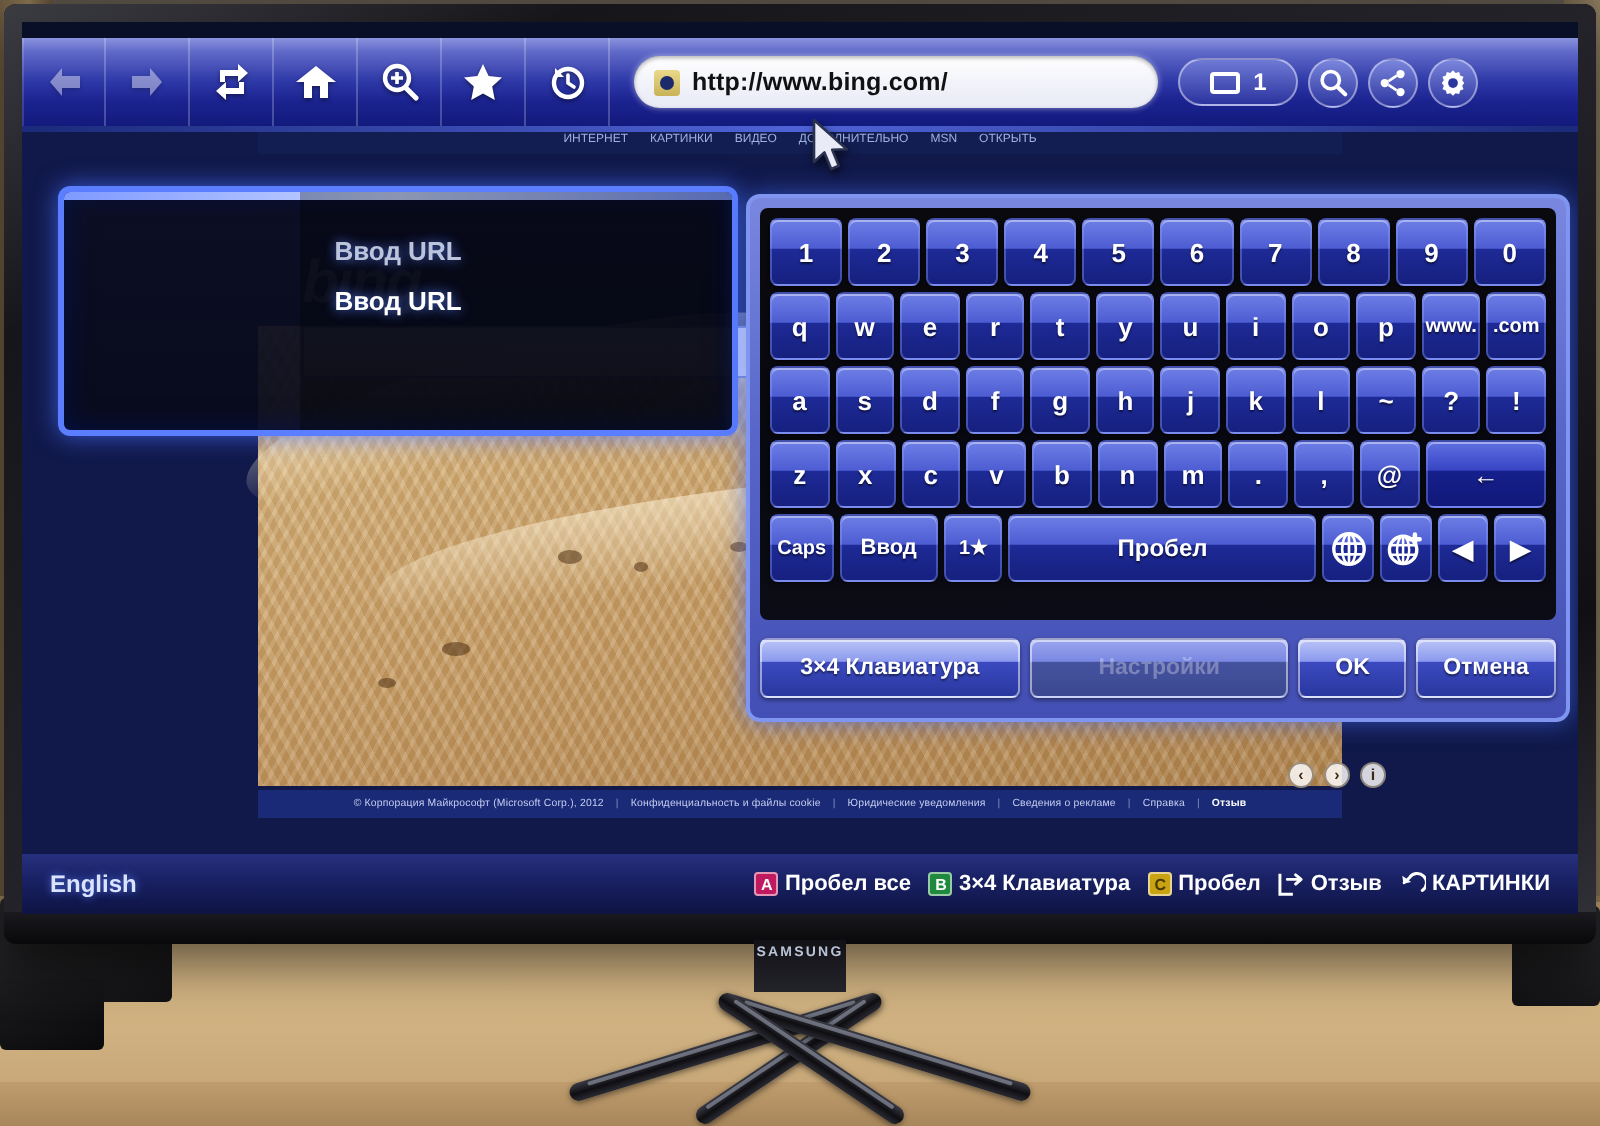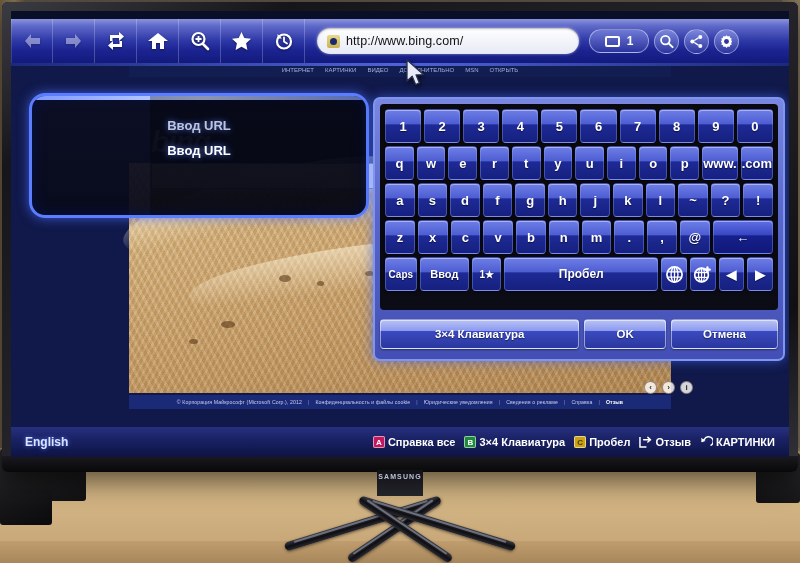--- a/index.html
+++ b/index.html
@@ -135,21 +135,21 @@
     display:flex; align-items:center; padding:0 10px;
     box-shadow:inset 0 1px 2px rgba(0,0,0,.3), 0 0 3px rgba(255,255,255,.5);
     max-width:262px;
   }
   .fav {
     width:13px; height:13px; border-radius:2px; margin-right:6px; flex:none;
     background:linear-gradient(180deg,#e8d98a,#c9b257);
     display:flex; align-items:center; justify-content:center;
   }
   .fav i { width:7px; height:7px; border-radius:50%; background:#1b2a6b; display:block; }
-  .urltext { font-size:12.5px; color:#111; font-weight:normal; letter-spacing:.1px; white-space:nowrap; }
+  .urltext { font-size:12.5px; color:#111; font-weight:bold; letter-spacing:.1px; white-space:nowrap; }
 
   .tbright { display:flex; align-items:center; gap:5px; padding-right:10px; }
   .tabcount {
     height:24px; min-width:60px; border-radius:12px; padding:0 9px;
     background:linear-gradient(180deg,#6f7ad6,#2b349e);
     border:1px solid rgba(255,255,255,.45);
     display:flex; align-items:center; justify-content:center; gap:7px;
     color:#fff; font-size:12px; font-weight:bold;
   }
   .tabcount .winico { width:15px; height:11px; border:2px solid #fff; border-radius:2px; }
@@ -208,21 +208,21 @@
     font-size:5.2px; color:#c3cdef; white-space:nowrap; letter-spacing:.1px;
   }
   .bing-footer .sep { color:#7f8fc4; }
   .bing-footer .last { font-weight:bold; color:#fff; }
   .page-lowfill { position:absolute; left:0; right:0; top:346px; bottom:0; background:#11194a; }
 
   
   .dialog {
     position:absolute; left:18px; top:82px; width:340px; height:125px;
     border:3px solid #5b7dff;
-    border-radius:16px;
+    border-radius:6px;
     background:linear-gradient(180deg,rgba(12,14,34,.93),rgba(8,10,26,.95));
     box-shadow:0 0 12px rgba(70,110,255,.75), inset 0 0 14px rgba(0,20,90,.7);
     overflow:hidden;
   }
   .dialog:before {
     content:""; position:absolute; left:0; right:0; top:0; height:4px;
     background:linear-gradient(90deg,#7f9aff,#c8d6ff 50%,#7f9aff);
   }
   .dlg-ghost { position:absolute; left:0; top:20px; right:0; height:18px;
     display:flex; align-items:center; justify-content:center;
@@ -262,21 +262,21 @@
     height:34px; flex:1;
     border-radius:4px;
     background:linear-gradient(180deg,#6e7ee6 0%,#4d5dd2 44%,#1e2a96 46%,#16207f 100%);
     border:1px solid rgba(150,170,255,.35);
     box-shadow:inset 0 1px 0 rgba(255,255,255,.42), 0 1px 2px rgba(0,0,0,.6);
     color:#fff; font-size:13px; font-weight:bold;
     display:flex; align-items:center; justify-content:center;
     text-shadow:0 1px 1px rgba(0,0,0,.55);
   }
   .key.small { font-size:9px; }
-  .key.tiny { font-size:13px; }
+  .key.tiny { font-size:10px; }
   .key.wide2 { flex:2.1; }
   .key.space { flex:6.4; font-size:12px; }
   .key.accent {
     background:linear-gradient(180deg,#5f6fe2 0%,#3745c4 44%,#16208c 46%,#101878 100%);
   }
   .key.caps { flex:1.25; font-size:10px; }
   .key.shift { flex:2.0; font-size:11px; }
   .key.onestar { flex:1.15; font-size:10px; }
 
   .kbbottom {
@@ -568,31 +568,32 @@
                 <path d="M15.2 2.4 V7.4 M12.7 4.9 H17.7" stroke="#fff" stroke-width="2.4" stroke-linecap="round"></path>
               </svg>
             </div>
             <div class="key">◀</div>
             <div class="key">▶</div>
           </div>
         </div>
 
         <div class="kbbottom" id="kbactions">
             <div class="bbtn b-kbd">3×4 Клавиатура</div>
+            <div class="bbtn b-settings">Настройки</div>
             <div class="bbtn b-ok">OK</div>
             <div class="bbtn b-cancel">Отмена</div>
           </div>
       </div>
 
       <div class="statusbar">
         <div class="lang">English</div>
         <div class="hints" id="hints">
             <div class="hint">
               <span class="cbadge a">A</span>
-              <span>Справка все</span>
+              <span>Пробел все</span>
             </div>
             <div class="hint">
               <span class="cbadge b">B</span>
               <span>3×4 Клавиатура</span>
             </div>
             <div class="hint">
               <span class="cbadge c">C</span>
               <span>Пробел</span>
             </div>
             <div class="hint">

